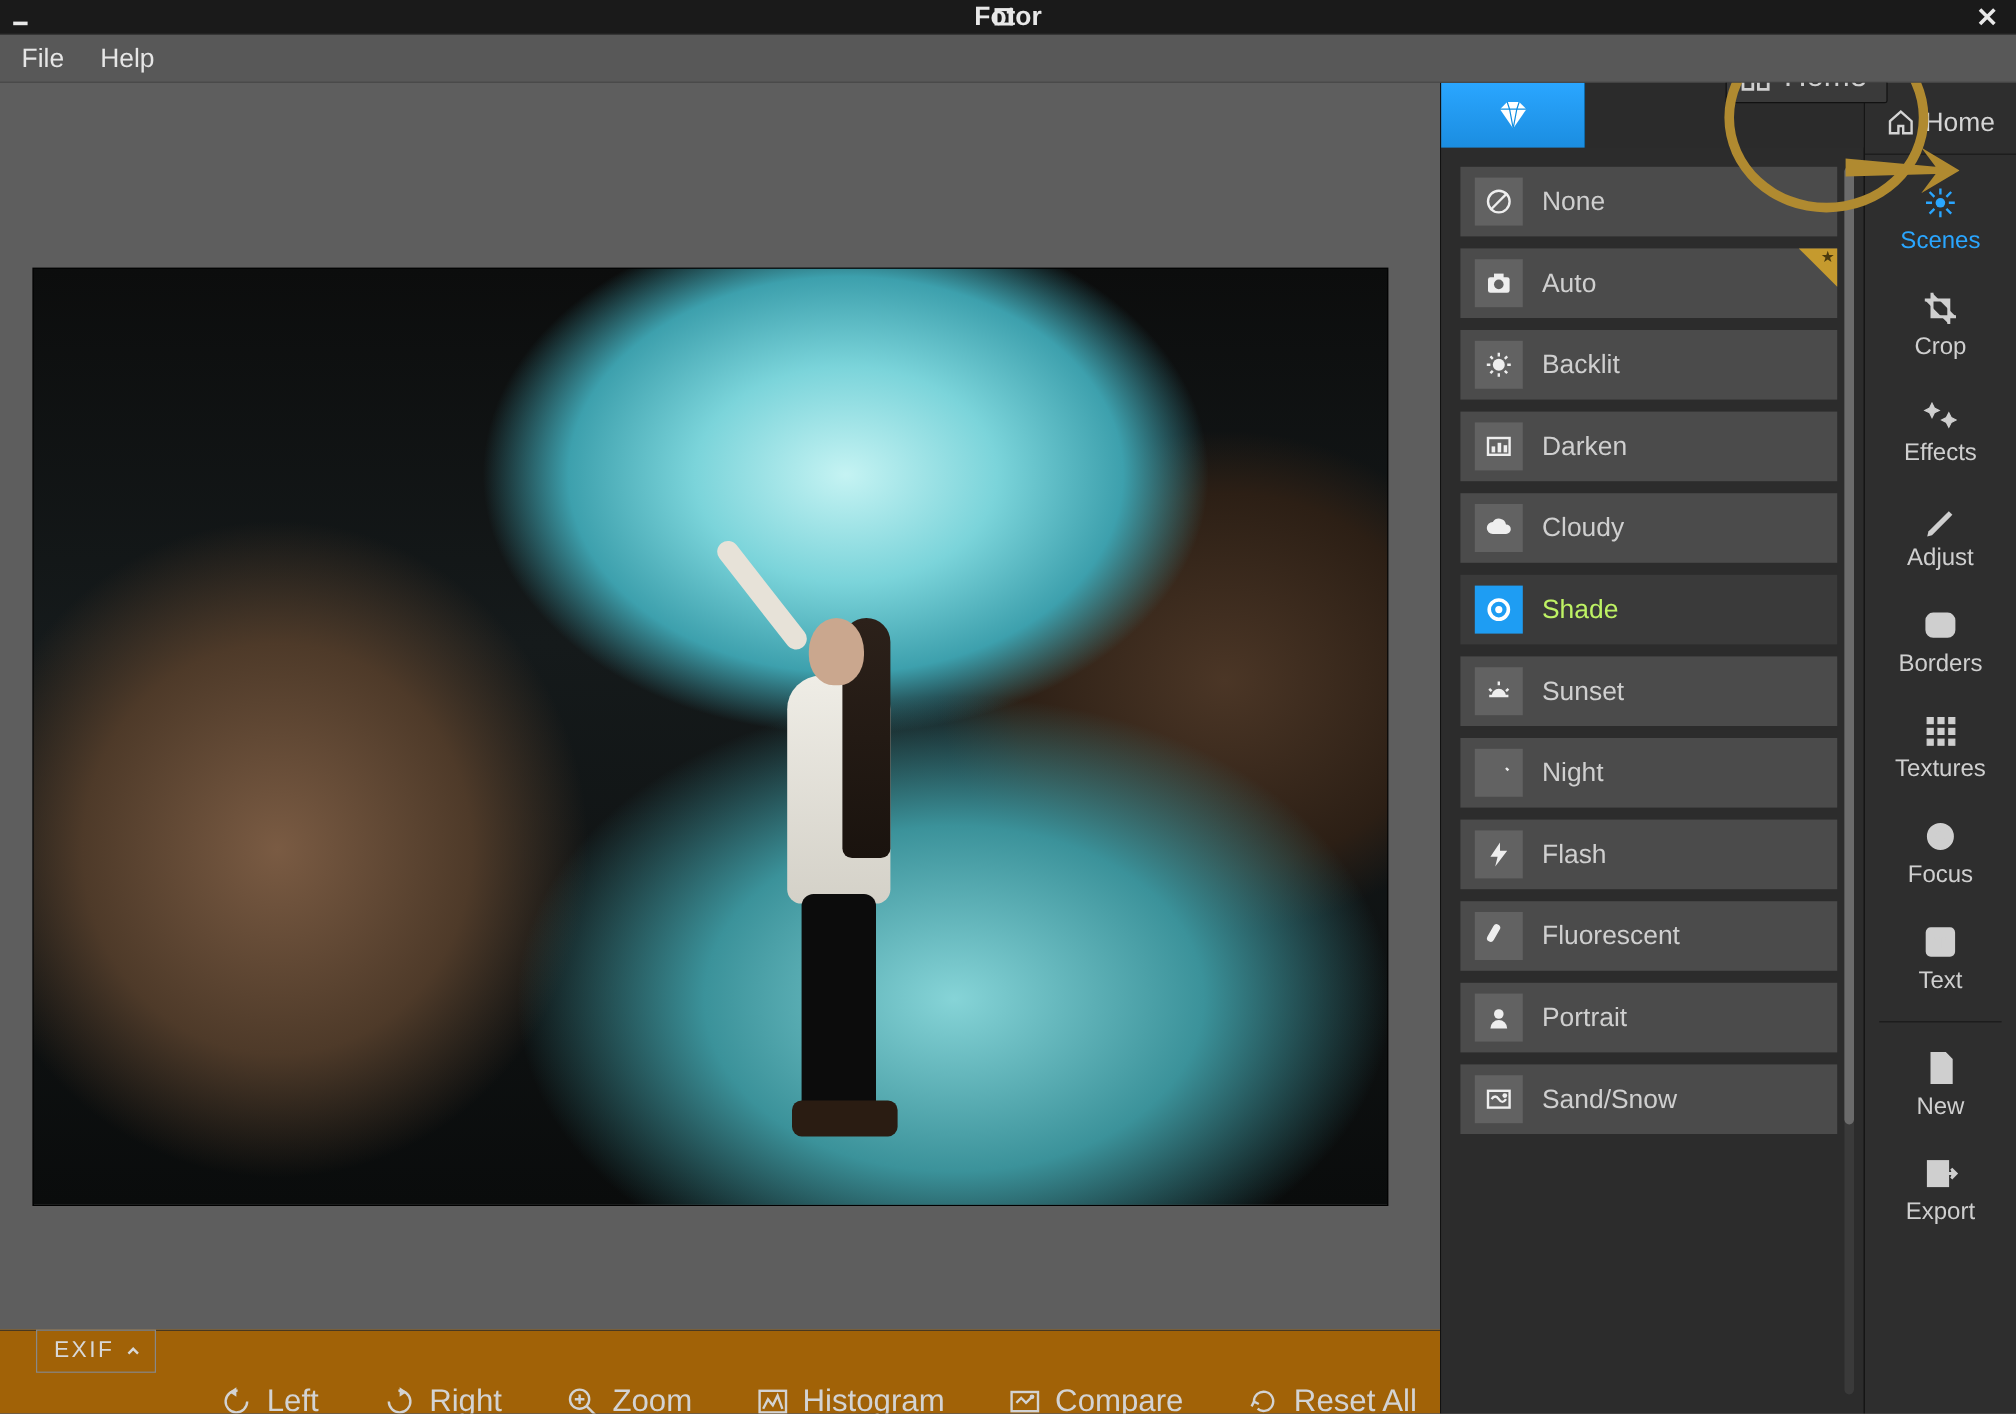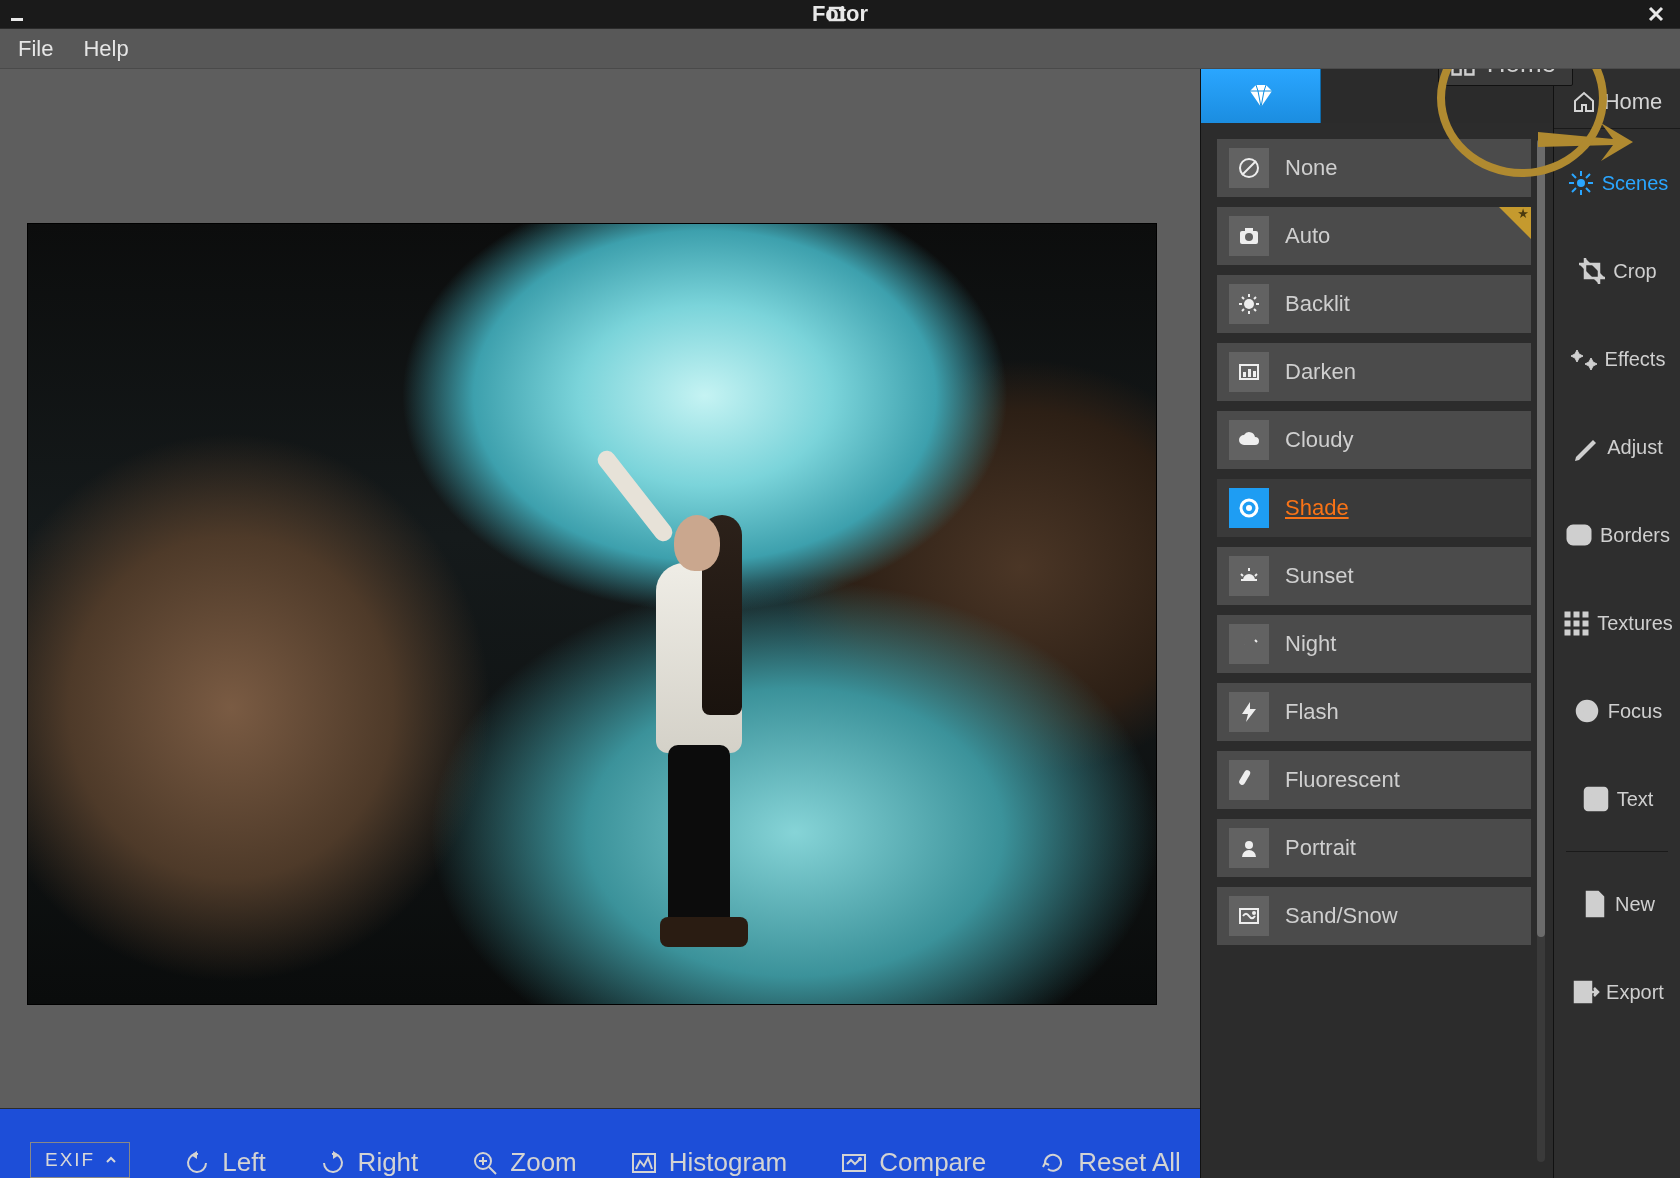--- a/index.html
+++ b/index.html
@@ -230,22 +230,21 @@
     align-items: center;
     gap: 16px;
     padding-left: 12px;
     color: #cfcfcf;
     font-size: 22px;
     cursor: pointer;
     position: relative;
   }
   .scene-item.selected {
     background: #3a3a3a;
-    color: #f97316;
-    text-decoration: underline;
+    color: #bef264;
   }
   .scene-item.selected .scene-icon {
     background: #1e9df3;
   }
   .scene-icon {
     width: 40px;
     height: 40px;
     background: #626262;
     display: flex;
     align-items: center;
@@ -303,43 +302,43 @@
     border-bottom: 1px solid #1a1a1a;
     cursor: pointer;
   }
   .tool-list {
     display: flex;
     flex-direction: column;
     padding-top: 10px;
   }
   .tool {
     display: flex;
-    flex-direction: row;
+    flex-direction: column;
     align-items: center;
     justify-content: center;
     gap: 6px;
     height: 88px;
     color: #cfcfcf;
     font-size: 20px;
     cursor: pointer;
   }
   .tool.active { color: #2aa6ff; }
   .tool.active svg { stroke: #2aa6ff; fill: #2aa6ff; }
   .tool svg { width: 30px; height: 30px; stroke: #cfcfcf; fill: #cfcfcf; }
   .tool-sep {
     height: 1px;
     background: #1a1a1a;
     margin: 8px 12px;
   }
   
   .bottombar {
     height: 70px;
-    background: #1d4ed8;
-    display: flex;
-    align-items: flex-end;
+    background: #a16207;
+    display: flex;
+    align-items: flex-start;
     gap: 54px;
     padding-left: 30px;
     box-shadow: inset 0 1px 0 #2b2b2b;
   }
   .exif-btn {
     height: 36px;
     padding: 0 12px 0 14px;
     border: 1px solid #888;
     color: #d8d8d8;
     font-size: 19px;

